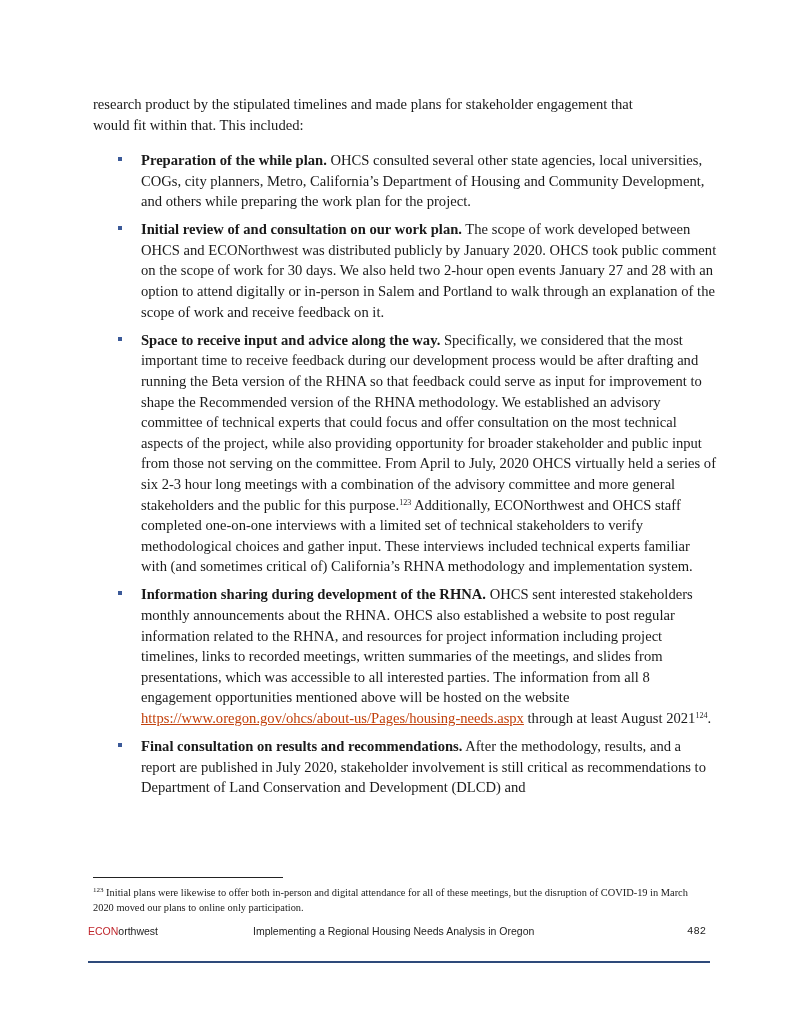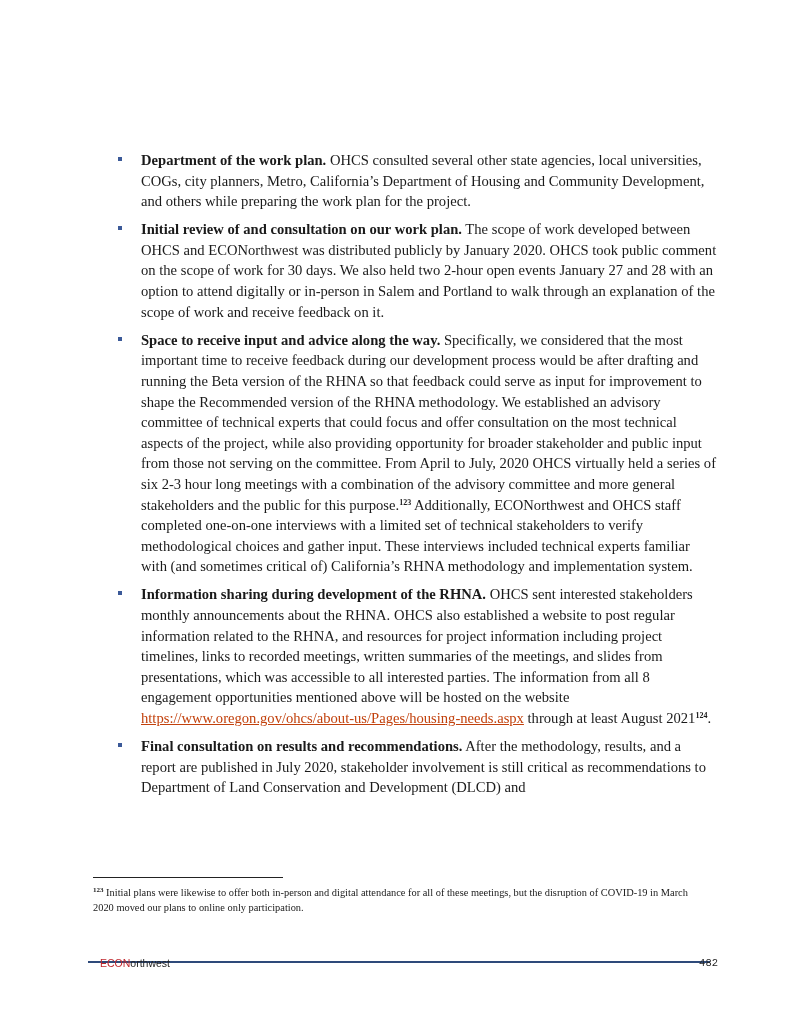--- a/index.html
+++ b/index.html
@@ -7,43 +7,47 @@
          font-family:"Liberation Serif", "DejaVu Serif", serif; color:#1a1a1a; }
   .page { position:absolute; left:0; top:0; width:800px; height:1035px; }
   .intro { position:absolute; left:93px; top:94px; width:620px;
            font-size:14.6px; line-height:20.6px; }
   ul.bullets { position:absolute; left:93px; top:150px; width:625px; margin:0; padding:0; list-style:none; }
   ul.bullets li { position:relative; padding-left:48px; margin:0 0 7.5px 0;
                   font-size:14.6px; line-height:20.6px; }
   ul.bullets li .bul { position:absolute; left:25px; top:7px; width:4px; height:4px; background:#3b5998; }
   ul.bullets li b { font-weight:bold; }
   a.link { color:#c2410c; text-decoration:underline; }
-  sup { font-size:8px; line-height:0; vertical-align:5px;font-weight:bold; }
+  sup { font-size:8px; line-height:0; vertical-align:5px; }
   .fn-rule { position:absolute; left:93px; top:877px; width:190px; height:1px; background:#222; }
   .footnotes { position:absolute; left:93px; top:886px; width:620px; font-size:10.4px; line-height:14.6px; }
   .footnotes p { margin:0 9px 4px 0; }
   .footnotes sup { font-size:7px; vertical-align:4px; }
   .footer-rule { position:absolute; left:88px; top:961px; width:622px; height:2px; background:#2e4a7a; }
-  .footer { position:absolute; left:88px; top:957px; width:622px; height:16px;
-            font-family:"Liberation Sans","DejaVu Sans",sans-serif; font-size:10.5px; color:#222;margin-left:12px; }
+  .footer { position:absolute; left:88px; top:925px; width:622px; height:16px;
+            font-family:"Liberation Sans","DejaVu Sans",sans-serif; font-size:10.5px; color:#222; }
   .footer .brand { position:absolute; left:0; top:0; }
   .footer .brand .eco { color:#c0272d; }
   .footer .title { position:absolute; left:165px; top:0; }
   .footer .pgnum { position:absolute; right:4px; top:0;font-family:Liberation Mono, monospace; }
 </style>
 </head>
 <body>
 
 <div class="page">
 
+  <div class="intro">
+    <span>research product by the stipulated timelines and made plans for stakeholder engagement that</span><br>
+    <span>would fit within that. This included:</span>
+  </div>
 
   <ul class="bullets">
     <li>
       <span class="bul"></span>
-      <b>Department of the work plan.</b><span> OHCS consulted several other state agencies, local universities, COGs, city planners, Metro, California’s Department of Housing and Community Development, and others while preparing the work plan for the project.</span>
+      <b>Preparation of the while plan.</b><span> OHCS consulted several other state agencies, local universities, COGs, city planners, Metro, California’s Department of Housing and Community Development, and others while preparing the work plan for the project.</span>
     </li>
     <li>
       <span class="bul"></span>
       <b>Initial review of and consultation on our work plan.</b><span> The scope of work developed between OHCS and ECONorthwest was distributed publicly by January 2020. OHCS took public comment on the scope of work for 30 days. We also held two 2-hour open events January 27 and 28 with an option to attend digitally or in-person in Salem and Portland to walk through an explanation of the scope of work and receive feedback on it.</span>
     </li>
     <li>
       <span class="bul"></span>
       <b>Space to receive input and advice along the way.</b><span> Specifically, we considered that the most important time to receive feedback during our development process would be after drafting and running the Beta version of the RHNA so that feedback could serve as input for improvement to shape the Recommended version of the RHNA methodology. We established an advisory committee of technical experts that could focus and offer consultation on the most technical aspects of the project, while also providing opportunity for broader stakeholder and public input from those not serving on the committee. From April to July, 2020 OHCS virtually held a series of six 2-3 hour long meetings with a combination of the advisory committee and more general stakeholders and the public for this purpose.</span><sup>123</sup><span> Additionally, ECONorthwest and OHCS staff completed one-on-one interviews with a limited set of technical stakeholders to verify methodological choices and gather input. These interviews included technical experts familiar with (and sometimes critical of) California’s RHNA methodology and implementation system.</span>
     </li>
     <li>
@@ -58,16 +62,17 @@
 
   <div class="fn-rule"></div>
 
   <div class="footnotes">
     <p><sup>123</sup><span> Initial plans were likewise to offer both in-person and digital attendance for all of these meetings, but the disruption of COVID-19 in March 2020 moved our plans to online only participation.</span></p>
   </div>
 
   <div class="footer-rule"></div>
   <div class="footer">
     <span class="brand"><span class="eco">ECO</span><span style="color:#c0272d">N</span><span>orthwest</span></span>
+    <span class="title">Implementing a Regional Housing Needs Analysis in Oregon</span>
     <span class="pgnum">482</span>
   </div>
 
 </div>
 
 </body></html>

